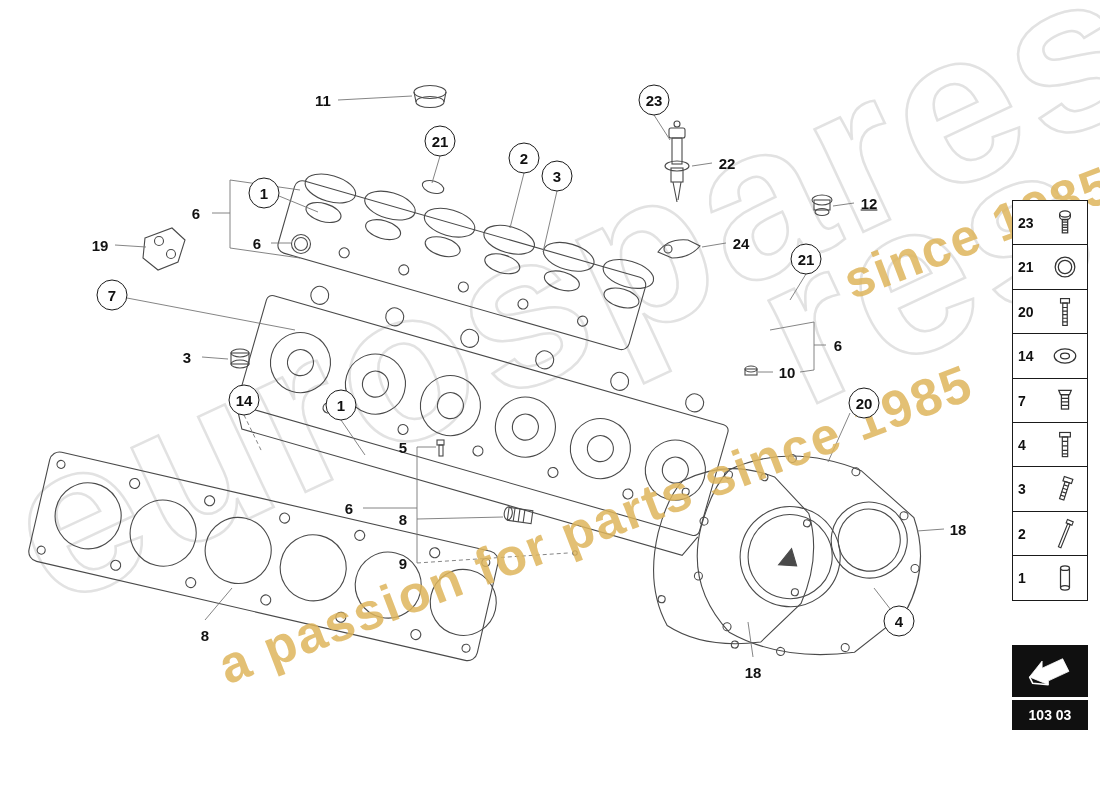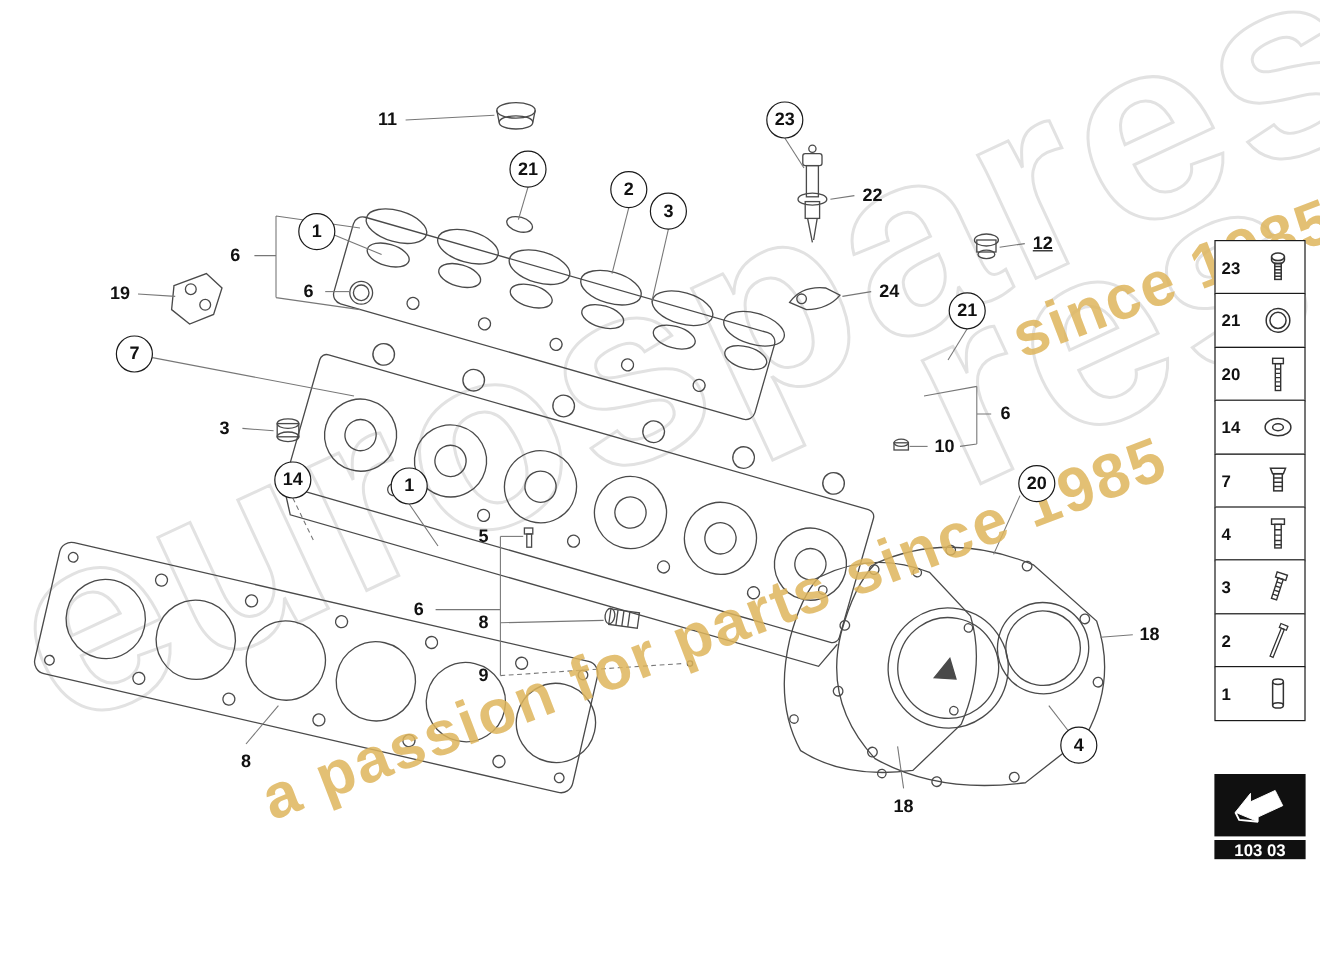--- a/index.html
+++ b/index.html
@@ -24,21 +24,21 @@
   .legend-row{height:46px;border:1.6px solid #1a1a1a;background:#fff;display:flex;
               align-items:center;justify-content:space-between;padding:0 5px;
               box-sizing:border-box;cursor:pointer;}
   .legend-row + .legend-row{margin-top:-1.6px;}
   .legend-num{font-size:14px;font-weight:bold;color:#111;}
   .legend-icon{width:34px;height:34px;display:flex;align-items:center;justify-content:center;}
   .legend-icon svg{width:34px;height:34px;}
   
   .arrow-box{position:absolute;left:1012px;top:645px;width:76px;height:52px;background:#101010;
              display:flex;align-items:center;justify-content:center;cursor:pointer;}
-  .code-box{position:absolute;left:1012px;top:700px;width:76px;height:16px;background:#101010;
+  .code-box{position:absolute;left:1012px;top:700px;width:76px;height:30px;background:#101010;
             color:#fff;font-size:14px;font-weight:bold;display:flex;align-items:center;
             justify-content:center;}
 </style>
 </head>
 <body>
 
 <div class="stage">
 
   <div class="wm wm-brand" style="left:-30px;top:430px;transform:rotate(-25deg);">eurospares</div>
   <div class="wm wm-brand" style="left:720px;top:230px;transform:rotate(-25deg);">res</div>

